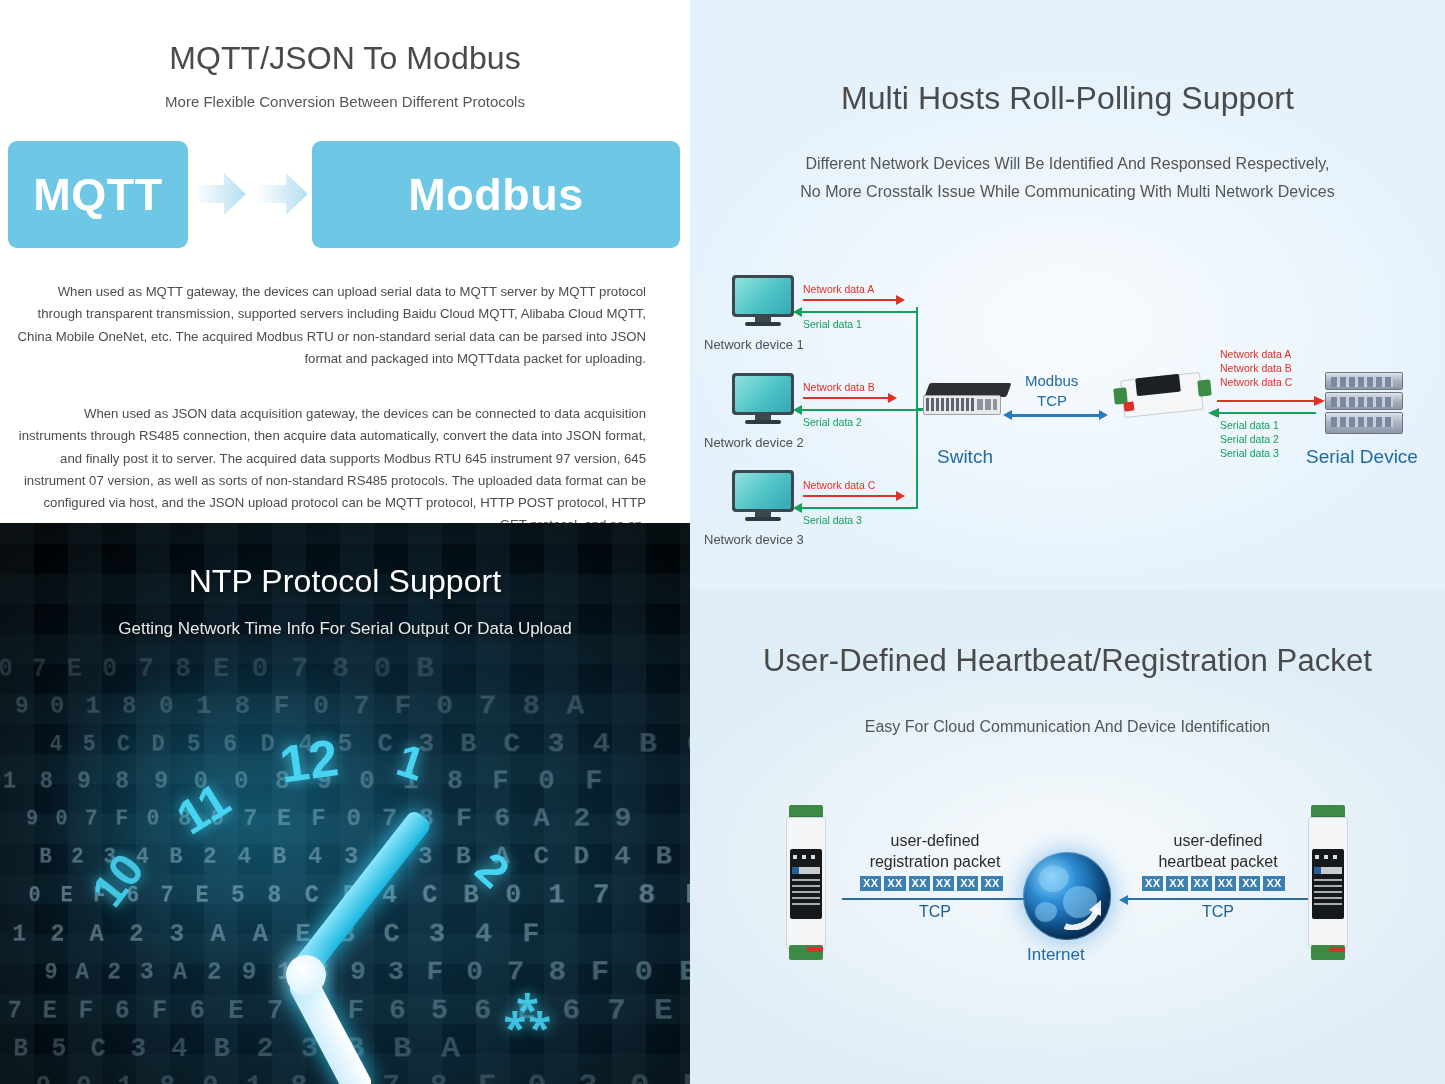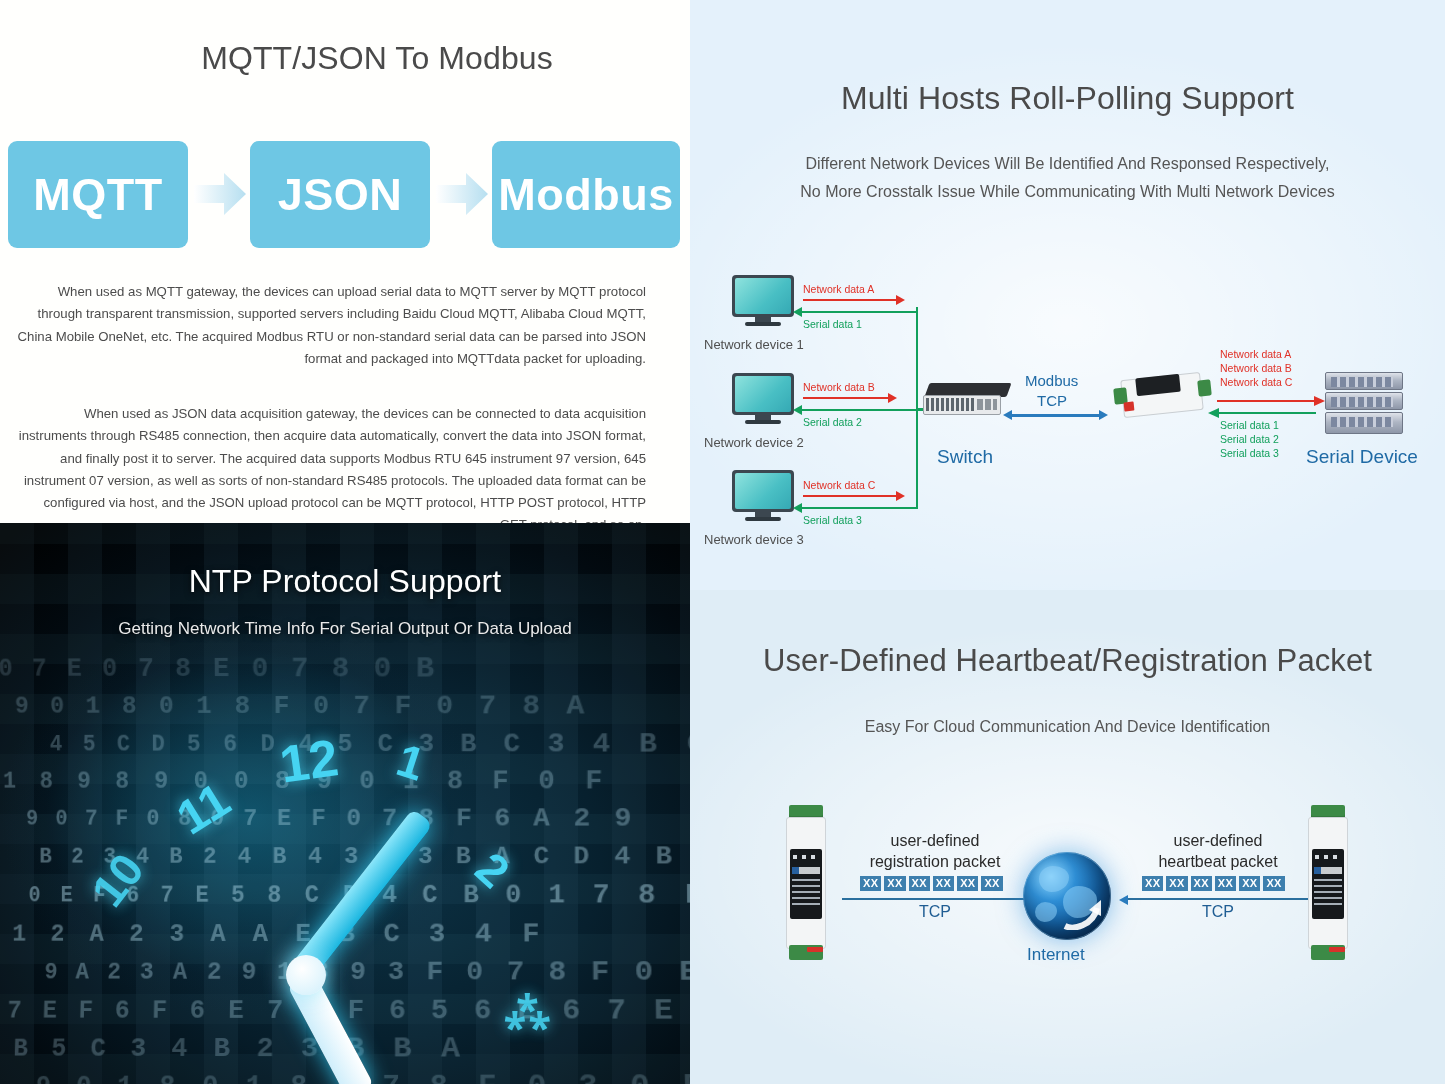--- a/index.html
+++ b/index.html
@@ -25,21 +25,21 @@
   
   .h-title{
     font-size:32px;font-weight:400;color:#4a4a4a;letter-spacing:.1px;
     text-align:center;white-space:nowrap;
   }
   .h-sub{
     font-size:15px;font-weight:400;color:#555;text-align:center;white-space:nowrap;
   }
 
   
-  #mqtt-title{position:absolute;left:0;top:40px;width:690px;padding-left:32px;}
+  #mqtt-title{position:absolute;left:0;top:40px;width:690px;}
   #mqtt-sub{position:absolute;left:0;top:93px;width:690px;}
 
   .flowrow{position:absolute;left:8px;top:141px;width:672px;height:107px;
            display:flex;align-items:center;}
   .flowbox{
     height:107px;border-radius:9px;background:#6ec7e4;
     display:flex;align-items:center;justify-content:center;
     color:#fff;font-size:45px;font-weight:bold;letter-spacing:.5px;
   }
   #box-mqtt{width:180px;}
@@ -175,37 +175,37 @@
   .hb-tcp{position:absolute;color:#1f5d93;font-size:16px;text-align:center;}
 </style>
 </head>
 <body>
 
 <div class="page">
 
   <div class="panel" id="panel-mqtt">
 
     <div class="h-title" id="mqtt-title">MQTT/JSON To Modbus</div>
+    <div class="h-sub" id="mqtt-sub">More Flexible Conversion Between Different Protocols</div>
 
     <div class="flowrow">
       <div class="flowbox" id="box-mqtt">MQTT</div>
 
       <div class="flowarrow">
         <svg width="52" height="46" viewBox="0 0 52 46">
           <defs>
             <linearGradient id="agrad1" x1="0" y1="0" x2="1" y2="0">
               <stop offset="0%" stop-color="#ffffff"></stop>
               <stop offset="100%" stop-color="#b6dff0"></stop>
             </linearGradient>
           </defs>
           <path d="M0 14 L30 14 L30 2 L52 23 L30 44 L30 32 L0 32 Z" fill="url(#agrad1)"></path>
         </svg>
       </div>
 
-      <div class="flowbox" id="box-json">JSON</div>
 
       <div class="flowarrow">
         <svg width="52" height="46" viewBox="0 0 52 46">
           <path d="M0 14 L30 14 L30 2 L52 23 L30 44 L30 32 L0 32 Z" fill="url(#agrad1)"></path>
         </svg>
       </div>
 
       <div class="flowbox" id="box-modbus">Modbus</div>
     </div>
 

